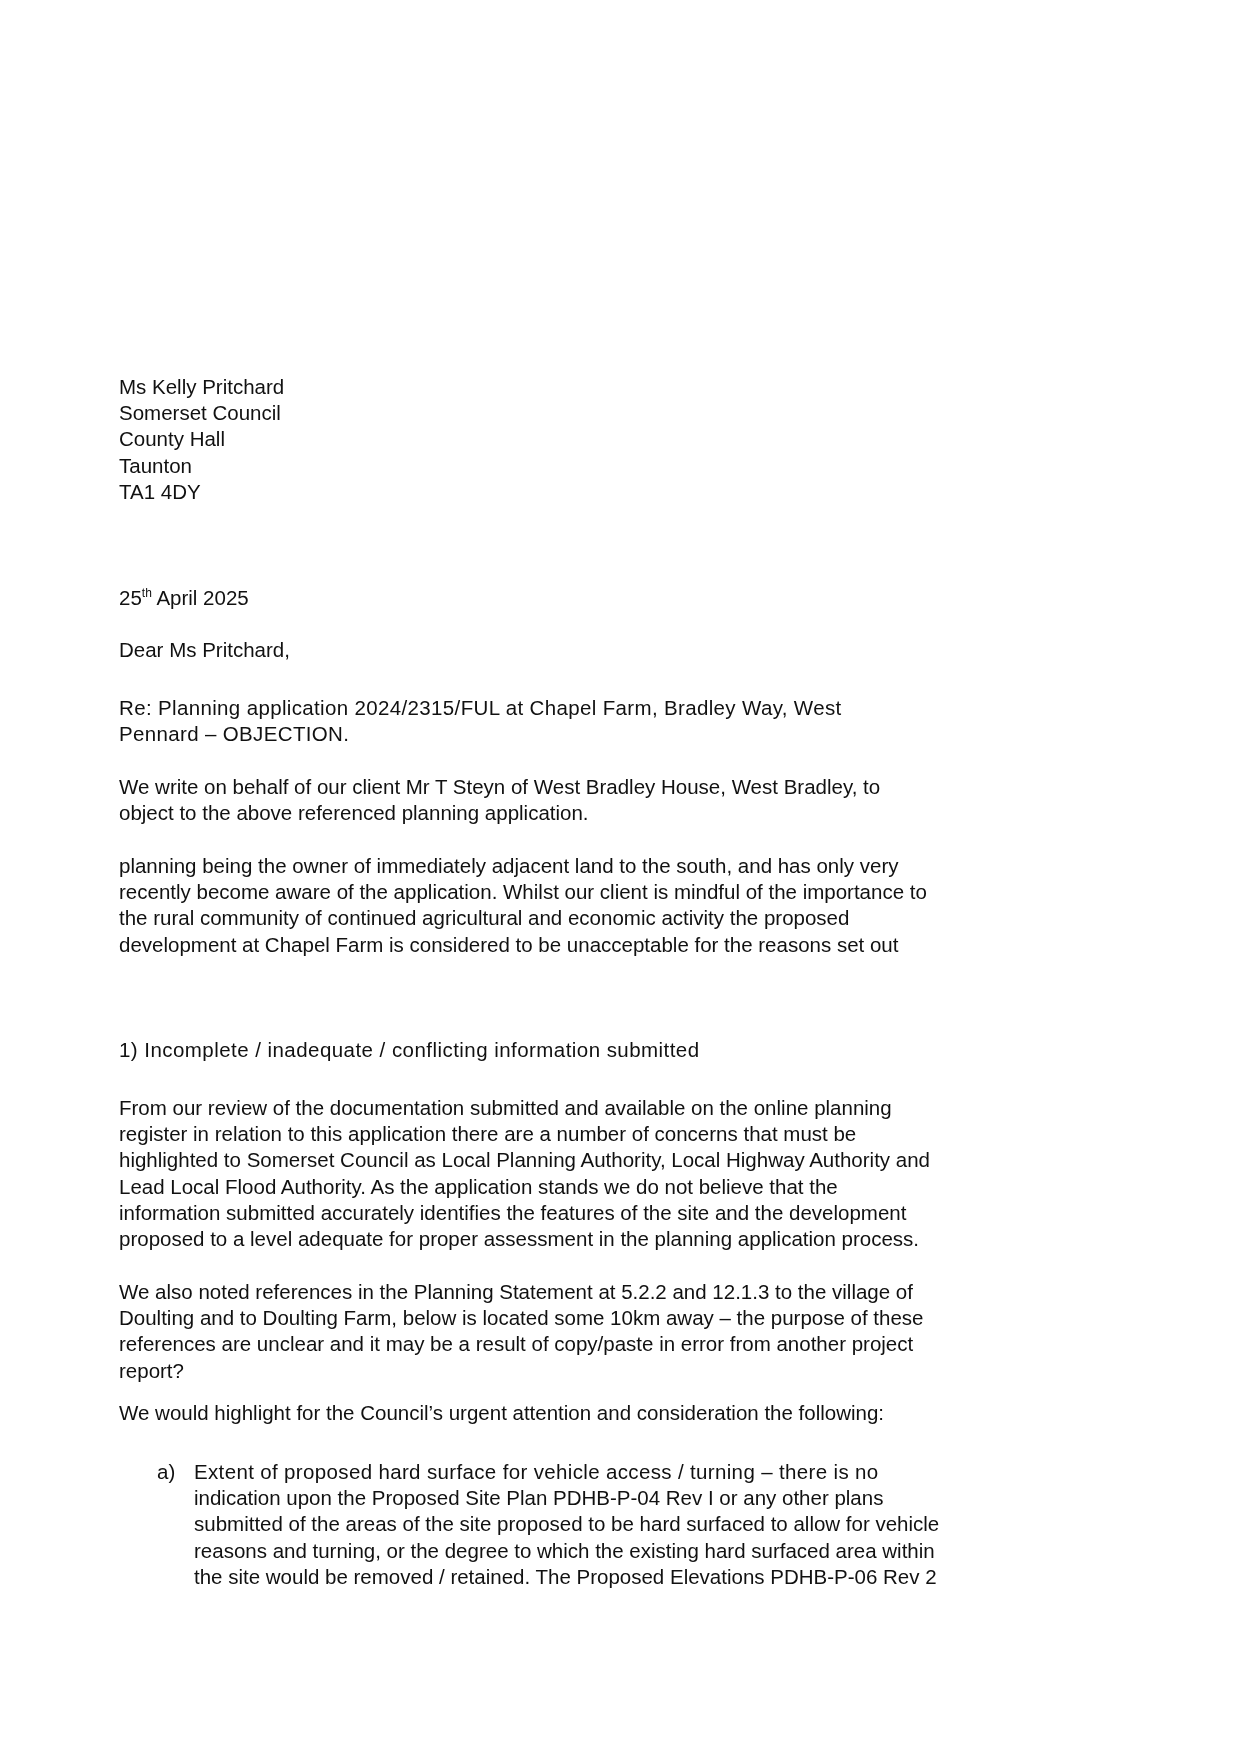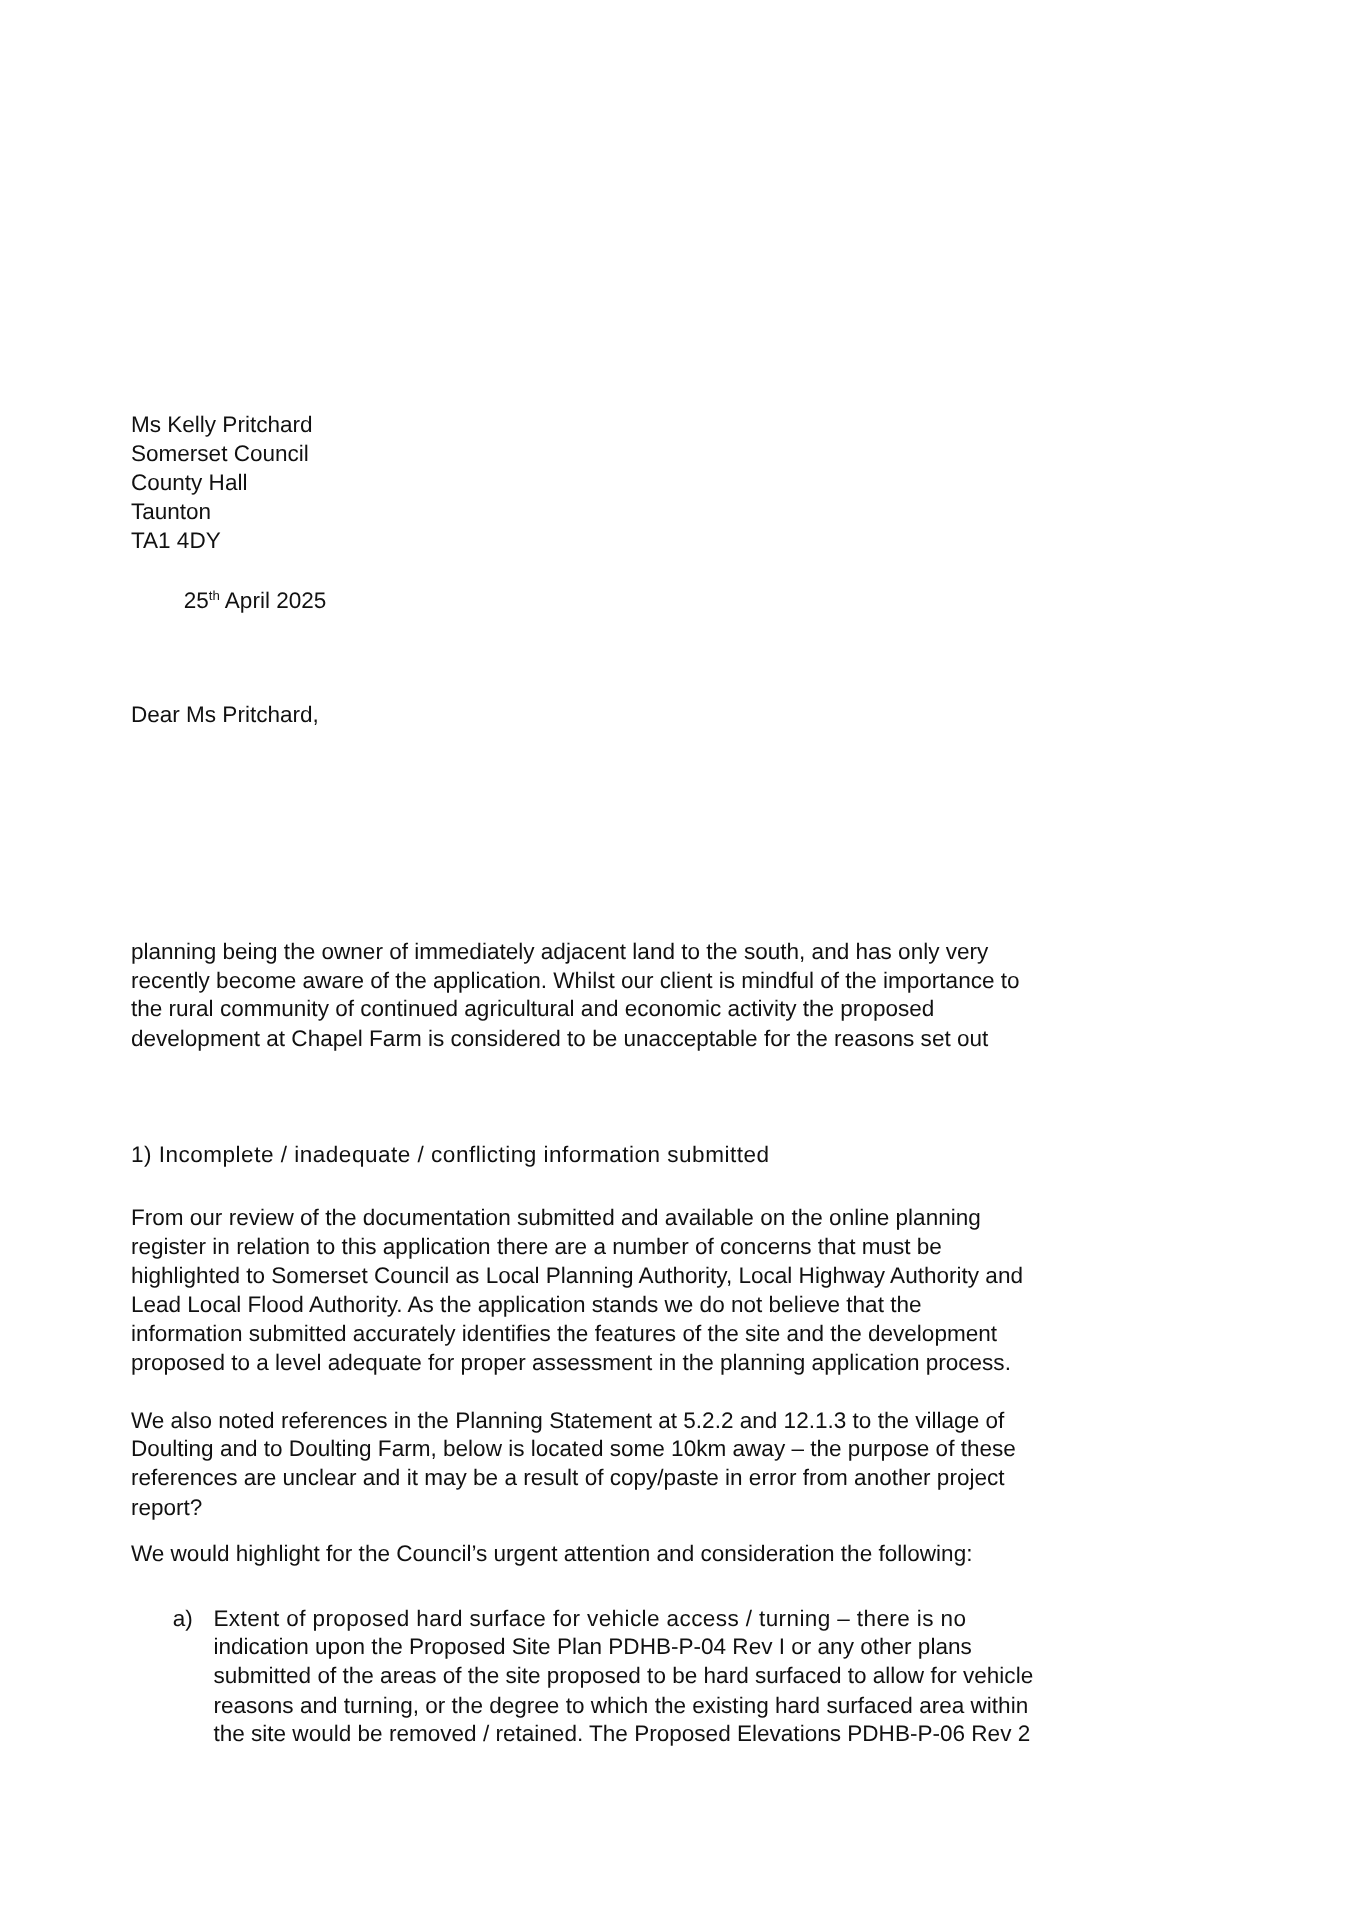--- a/index.html
+++ b/index.html
@@ -24,21 +24,21 @@
     }
     .block {
       position: absolute;
       left: 119px;
       font-size: 20.5px;
       line-height: 26.2px;
       white-space: nowrap;
     }
     .line { display: block; }
     .address { top: 374px; }
-    .date { top: 534px; margin-left: 48px; }
+    .date { top: 585px; }
     .date sup { font-size: 12px; vertical-align: 0; position: relative; top: -8px; }
     .salutation { top: 637px; }
     .subject { top: 695px; letter-spacing: 0.35px; }
     .para1 { top: 774px; }
     .para2 { top: 853px; }
     .heading1 { top: 1037px; letter-spacing: 0.45px; }
     .para3 { top: 1095px; }
     .para4 { top: 1279px; }
     .para5 { top: 1384px; margin-top: 16px; }
     .list-item {
@@ -73,21 +73,29 @@
     <span class="line">Taunton</span>
     <span class="line">TA1 4DY</span>
   </div>
 
   <div class="block date">
     <span>25</span><sup>th</sup><span> April 2025</span>
   </div>
 
   <div class="block salutation">Dear Ms Pritchard,</div>
 
+  <div class="block subject">
+    <span class="line">Re: Planning application 2024/2315/FUL at Chapel Farm, Bradley Way, West</span>
+    <span class="line">Pennard – OBJECTION.</span>
+  </div>
 
+  <div class="block para1">
+    <span class="line">We write on behalf of our client Mr T Steyn of West Bradley House, West Bradley, to</span>
+    <span class="line">object to the above referenced planning application.</span>
+  </div>
 
   <div class="block para2">
     <span class="line">planning being the owner of immediately adjacent land to the south, and has only very</span>
     <span class="line">recently become aware of the application. Whilst our client is mindful of the importance to</span>
     <span class="line">the rural community of continued agricultural and economic activity the proposed</span>
     <span class="line">development at Chapel Farm is considered to be unacceptable for the reasons set out</span>
   </div>
 
   <div class="block heading1">1) Incomplete / inadequate / conflicting information submitted</div>
 

